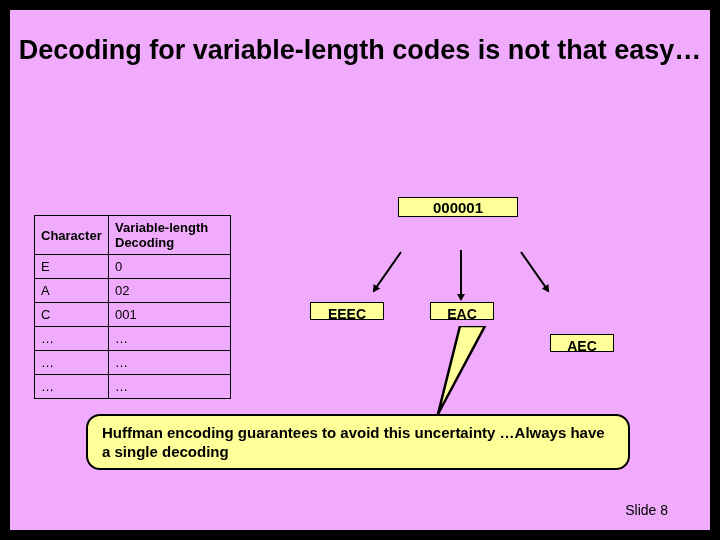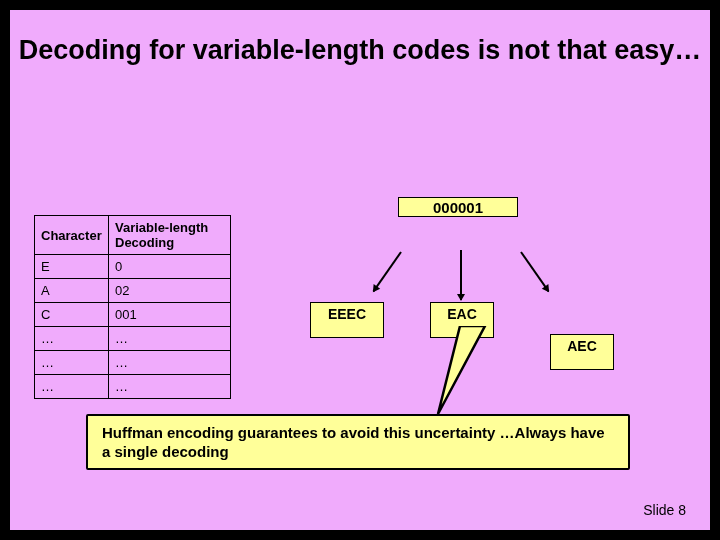--- a/index.html
+++ b/index.html
@@ -70,52 +70,52 @@
     position: absolute;
     left: -3px; bottom: -1px;
     width: 0; height: 0;
     border-left: 4px solid transparent;
     border-right: 4px solid transparent;
     border-top: 7px solid #000;
   }
   .interp {
     position: absolute;
     top: 292px;
-    height: 36px;
+    height: 18px;
     border: 1.5px solid #000;
     background: #ffff99;
     text-align: center;
     font-size: 14px;
     font-weight: bold;
     line-height: 22px;
   }
   .interp1 { left: 300px; width: 74px; }
   .interp2 { left: 420px; width: 64px; text-align: center; }
   .interp3 { left: 540px; width: 64px; margin-top: 32px; }
   .callout {
     position: absolute;
     left: 76px; top: 404px;
     width: 544px; height: 56px;
     background: #ffff99;
     border: 2.5px solid #000;
-    border-radius: 2px;
+    border-radius: 14px;
     padding: 8px 14px;
     font-size: 15px;
     font-weight: bold;
     line-height: 1.25;
   }
   .callout-tail {
     position: absolute;
     left: 420px; top: 316px;
     width: 0; height: 0;
   }
   .callout-tail svg { position: absolute; left: 0; top: 0; }
   .footer {
     position: absolute;
-    right: 24px; bottom: 12px;
+    right: 42px; bottom: 12px;
     font-size: 14px;
     color: #000;
   }
 </style>
 </head>
 <body>
 
 <div class="slide">
 
   <div class="title">Decoding for variable-length codes is not that easy…</div>

